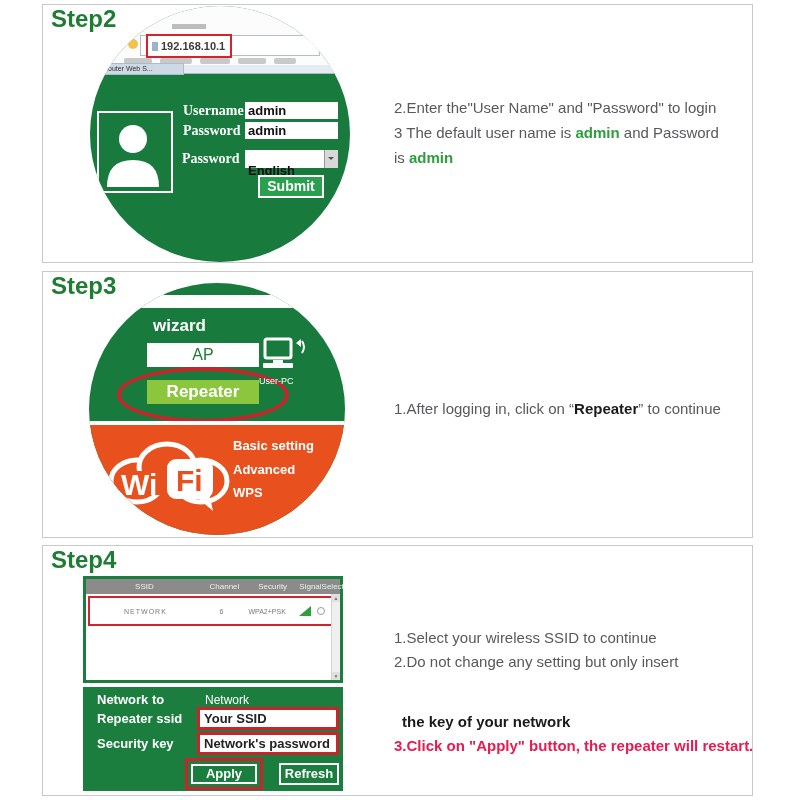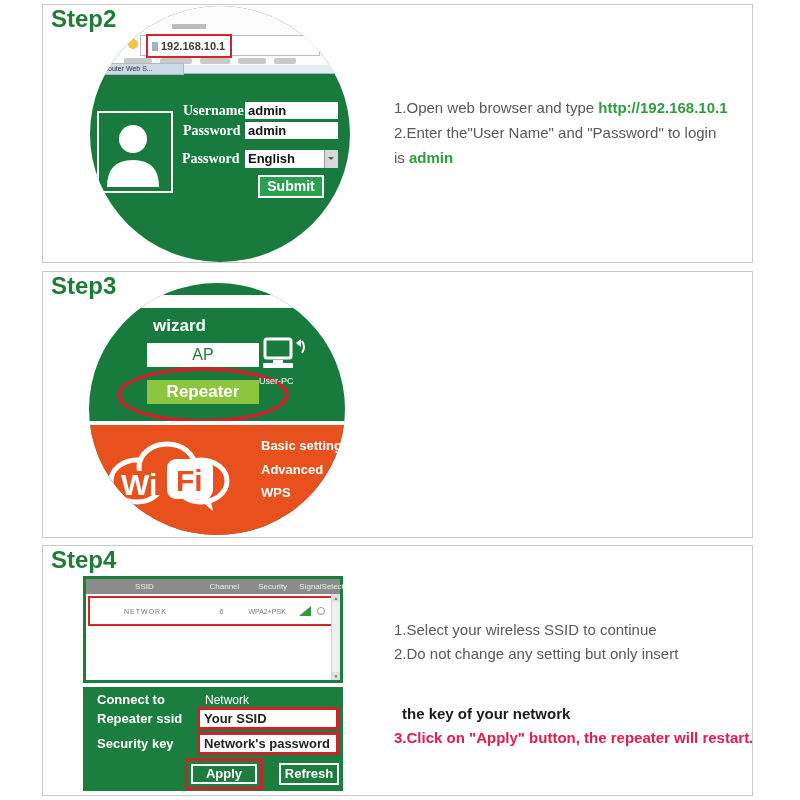--- a/index.html
+++ b/index.html
@@ -24,52 +24,52 @@
   .urlicon{width:6px;height:9px;background:#9fb3c8;margin:0 3px 0 4px;flex:0 0 auto;}
   .bm{position:absolute;top:52px;height:6px;background:#c9c9c9;border-radius:2px;}
   .tabstrip{position:absolute;left:0;top:59px;width:100%;height:8px;background:#e4ebf2;border-bottom:1px solid #a9bccb;}
   .tab{position:absolute;left:10px;top:57px;width:78px;height:10px;background:#cdd9e4;border:1px solid #a9bccb;
        font-size:7px;color:#333;line-height:9px;padding:0 2px;overflow:hidden;white-space:nowrap;}
   .avatar{position:absolute;left:7px;top:105px;width:72px;height:78px;border:2px solid #fff;}
   .flabel{position:absolute;color:#fff;font-family:"Liberation Serif",serif;font-weight:bold;font-size:14px;}
   .finput{position:absolute;left:155px;width:93px;height:17px;background:#fff;font-size:13px;font-weight:bold;
           color:#111;line-height:17px;padding-left:3px;box-sizing:border-box;}
   .fselect{position:absolute;left:155px;top:144px;width:93px;height:18px;background:#fff;display:flex;box-sizing:border-box;}
-  .fselect .seltext{flex:1;font-size:13px;font-weight:bold;color:#111;line-height:18px;padding-left:3px;}
+  .fselect .seltext{flex:1;font-size:13px;font-weight:bold;color:#111;line-height:18px;padding-left:3px;margin-top:12px;}
   .selbtn{width:13px;background:#d8d8d8;border-left:1px solid #999;position:relative;}
   .selbtn:after{content:"";position:absolute;left:3px;top:7px;width:0;height:0;
                 border:3px solid transparent;border-top-color:#555;}
   .submit{position:absolute;left:168px;top:169px;width:66px;height:23px;background:#28A04E;border:2px solid #fff;
           color:#fff;font-weight:bold;font-size:14px;text-align:center;line-height:19px;box-sizing:border-box;}
 
   
   .instr{position:absolute;font-size:15px;color:#58595B;line-height:25px;white-space:nowrap;}
   #i2{left:351px;top:90px;}
   #i3{left:351px;top:124px;}
-  #i4{left:351px;top:72px;line-height:24px;}
+  #i4{left:351px;top:80px;line-height:24px;}
   .green-strong{color:#2E9E3D;font-weight:bold;}
   .bold-dark{color:#1b1b1b;font-weight:bold;}
   .red-strong{color:#E91A4F;font-weight:bold;}
   .indent8{padding-left:8px;margin-top:36px;}
 
   
   #c3{left:46px;top:11px;width:256px;height:252px;}
   .band{position:absolute;left:0;top:12px;width:100%;height:13px;background:#fff;}
   .wizard{position:absolute;left:64px;top:33px;color:#fff;font-size:17px;font-weight:bold;}
   .apbox{position:absolute;left:58px;top:60px;width:112px;height:24px;background:#fff;color:#1E7C33;
          font-size:16px;text-align:center;line-height:24px;}
   .repbox{position:absolute;left:58px;top:97px;width:112px;height:24px;background:#8CC63E;color:#fff;
           font-size:17px;font-weight:bold;text-align:center;line-height:24px;}
   .redellipse{position:absolute;left:28px;top:84px;width:164px;height:48px;border:4px solid #C9242B;border-radius:50%;}
   .pcicon{position:absolute;left:172px;top:54px;width:44px;height:38px;}
   .pclabel{position:absolute;left:170px;top:93px;color:#fff;font-size:9px;}
   .divider3{position:absolute;left:0;top:138px;width:100%;height:4px;background:#fff;}
   .orange{position:absolute;left:0;top:142px;width:100%;height:110px;background:#E8511D;}
   .wifilogo{position:absolute;left:14px;top:152px;}
-  .menuitem{position:absolute;left:172px;color:#fff;font-weight:bold;font-size:13px;white-space:nowrap;}
+  .menuitem{position:absolute;left:144px;color:#fff;font-weight:bold;font-size:13px;white-space:nowrap;}
 
   
   .ssidtable{position:absolute;left:40px;top:30px;width:260px;height:107px;background:#fff;
              border:3px solid #1B7E3F;box-sizing:border-box;}
   .thead{position:absolute;left:0;top:0;right:0;height:15px;background:#8B8B8B;display:flex;align-items:center;
          font-size:8px;color:#E8F3E8;}
   .thc{text-align:center;}
   .c-ssid{width:46%;} .c-ch{width:17%;} .c-sec{width:21%;} .c-sig{width:16%;}
   .redrow{position:absolute;left:2px;top:17px;width:241px;height:26px;border:2px solid #D5232B;background:#fff;
           display:flex;align-items:center;font-size:7px;color:#7a7a7a;}
@@ -127,22 +127,22 @@
     <div class="finput" style="top:116px;">admin</div>
     <div class="flabel" style="left:92px;top:145px;">Password</div>
     <div class="fselect">
       <span class="seltext">English</span>
       <span class="selbtn"></span>
     </div>
     <div class="submit">Submit</div>
   </div>
 
   <div class="instr" id="i2">
-    <div><span>1.Open web browser and type </span><span class="green-strong">http://192.168.10.1</span></div>
     <div>2.Enter the"User Name" and "Password" to login</div>
+    <div><span>3 The default user name is </span><span class="green-strong">admin</span><span> and Password</span></div>
     <div><span>is </span><span class="green-strong">admin</span></div>
   </div>
 </div>
 
 <div class="panel" id="p3">
   <div class="step-title">Step3</div>
 
   <div class="circle" id="c3">
     <div class="band"></div>
     <div class="wizard">wizard</div>
@@ -173,20 +173,23 @@
         <text x="18" y="60" font-size="30" font-weight="bold" fill="#ffffff" font-family="Liberation Sans, sans-serif">Wi</text>
         <rect x="64" y="24" width="46" height="40" rx="9" fill="#ffffff"></rect>
         <text x="73" y="56" font-size="30" font-weight="bold" fill="#E8511D" font-family="Liberation Sans, sans-serif">Fi</text>
       </svg>
     </div>
     <div class="menuitem" style="top:155px;">Basic setting</div>
     <div class="menuitem" style="top:179px;">Advanced</div>
     <div class="menuitem" style="top:202px;">WPS</div>
   </div>
 
+  <div class="instr" id="i3">
+    <div><span>1.After logging in, click on “</span><span class="bold-dark">Repeater</span><span>” to continue</span></div>
+  </div>
 </div>
 
 <div class="panel" id="p4">
   <div class="step-title">Step4</div>
 
   <div class="ssidtable">
     <div class="thead">
       <div class="thc c-ssid">SSID</div>
       <div class="thc c-ch">Channel</div>
       <div class="thc c-sec">Security</div>
@@ -203,21 +206,21 @@
         <span class="radio"></span>
       </div>
     </div>
     <div class="vscroll">
       <div class="sarrow up">▲</div>
       <div class="sarrow down">▼</div>
     </div>
   </div>
 
   <div class="cpanel">
-    <div class="clabel" style="top:5px;">Connect to</div>
+    <div class="clabel" style="top:5px;">Network to</div>
     <div class="cvalue">Network</div>
     <div class="clabel" style="top:24px;">Repeater ssid</div>
     <div class="redinput" style="top:20px;">Your SSID</div>
     <div class="clabel" style="top:49px;">Security key</div>
     <div class="redinput" style="top:45px;">Network's password</div>
     <div class="applywrap">
       <div class="btnw applybtn">Apply</div>
     </div>
     <div class="btnw refreshbtn">Refresh</div>
   </div>

